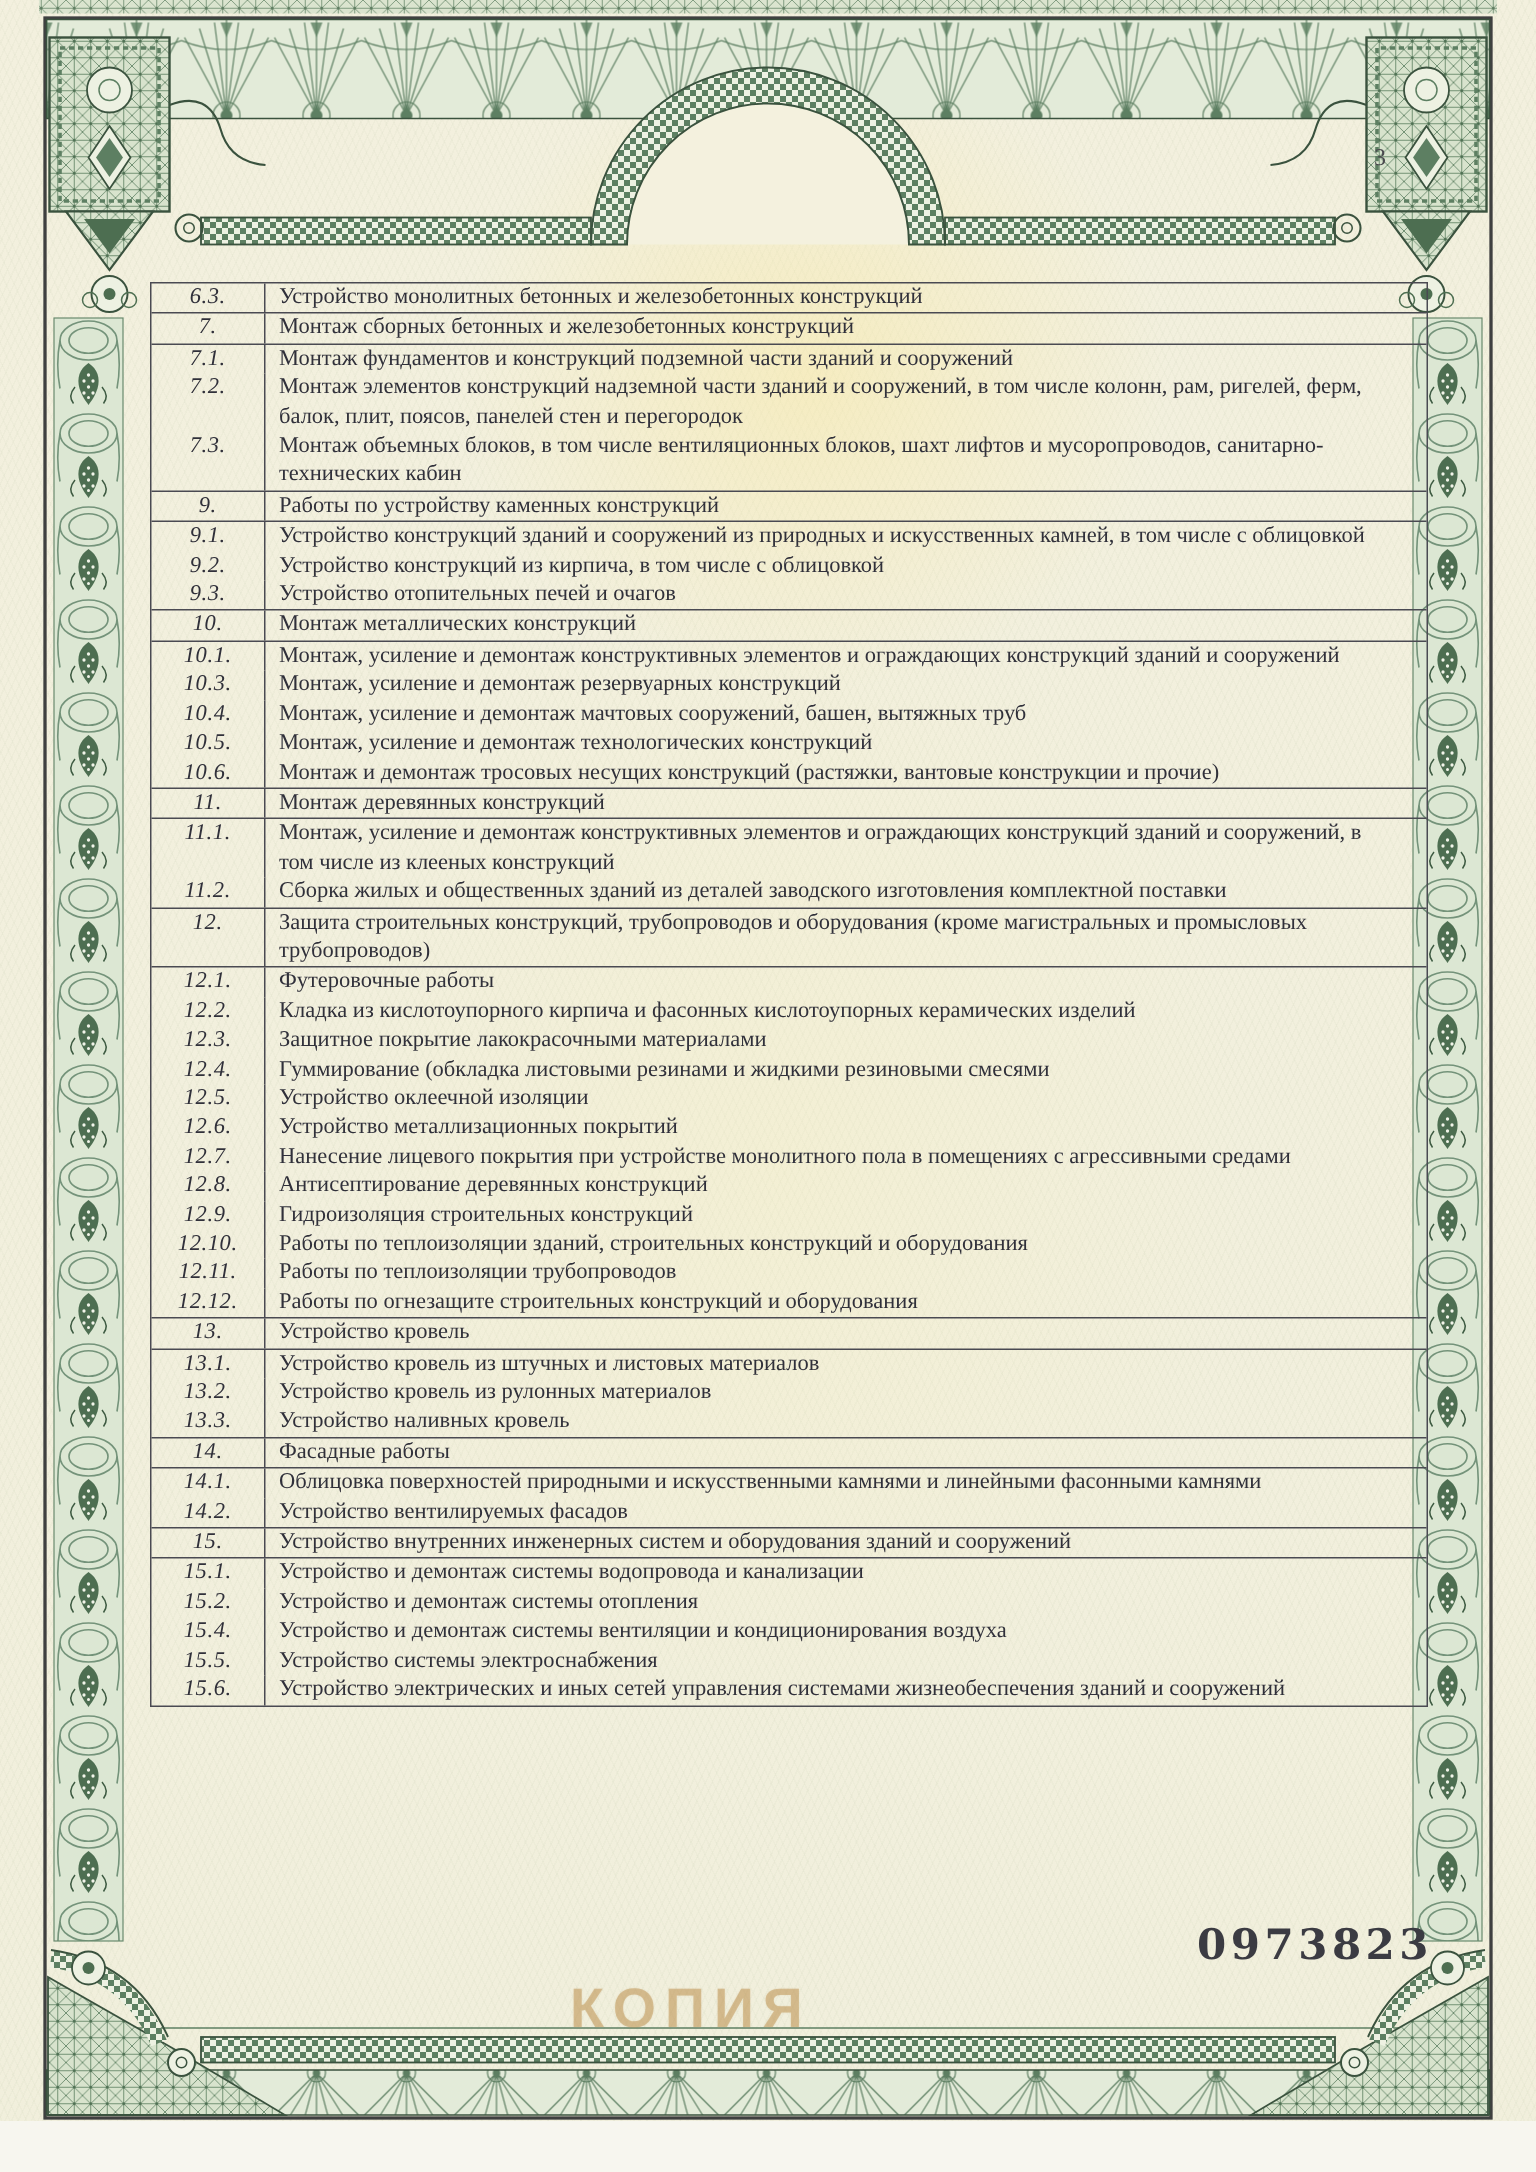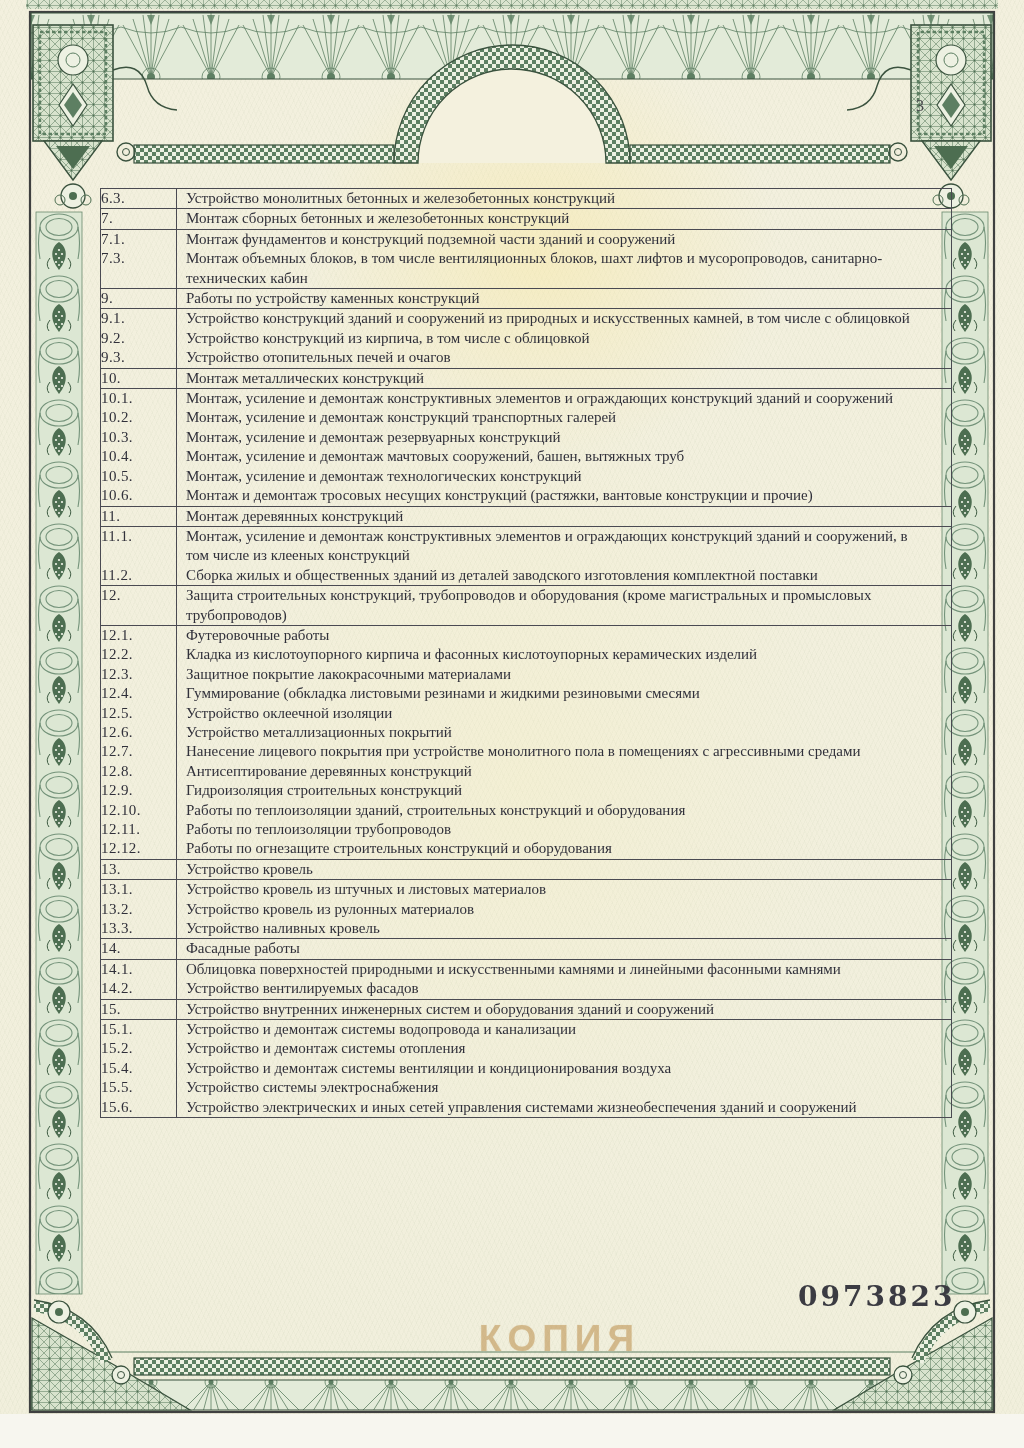--- a/index.html
+++ b/index.html
@@ -24,32 +24,33 @@
   }
   .worktable{
     position:absolute;left:100px;top:188px;width:850px;
     border:1.8px solid #4a4a52;
     font-size:15px;line-height:19.4px;color:#30303a;
   }
   .tgroup{border-bottom:1.5px solid #4a4a52;}
   .tgroup:last-child{border-bottom:none;}
   .trow{display:flex;align-items:flex-start;}
   .tnum{
-    flex:0 0 75px;width:75px;
+    flex:0 0 75px;width:75px;text-align:center;
     border-right:1.5px solid #4a4a52;align-self:stretch;
     letter-spacing:0.4px;
+    font-style:italic;
   }
   .ttext{flex:1;padding:0 30px 0 9px;}
   .serial{
     position:absolute;left:798px;top:1280px;
     font-family:"DejaVu Serif","Liberation Serif",serif;
     font-size:28px;font-weight:700;letter-spacing:3px;color:#3b3b42;
   }
   .copy-mark{
-    position:absolute;left:380px;top:1318px;width:260px;text-align:right;
+    position:absolute;left:380px;top:1318px;width:260px;text-align:left;
     font-family:"Liberation Sans","DejaVu Sans",sans-serif;
     font-size:37px;font-weight:700;letter-spacing:6px;
     color:rgba(189,143,76,0.42);
     text-shadow:0 0 1px rgba(189,143,76,0.25);
   }
   .imprint{
     position:absolute;top:1417px;left:0;width:100%;text-align:center;
     font-family:"Liberation Sans","DejaVu Sans",sans-serif;
     font-size:8px;letter-spacing:0.4px;color:#84847c;margin-top:45px;
   }
@@ -175,20 +176,24 @@
     <div class="tnum">7.</div>
     <div class="ttext">Монтаж сборных бетонных и железобетонных конструкций</div>
   </div>
 </div>
       <div class="tgroup">
   <div class="trow">
     <div class="tnum">7.1.</div>
     <div class="ttext">Монтаж фундаментов и конструкций подземной части зданий и сооружений</div>
   </div>
 
+  <div class="trow">
+    <div class="tnum">7.2.</div>
+    <div class="ttext">Монтаж элементов конструкций надземной части зданий и сооружений, в том числе колонн, рам, ригелей, ферм, балок, плит, поясов, панелей стен и перегородок</div>
+  </div>
 
   <div class="trow">
     <div class="tnum">7.3.</div>
     <div class="ttext">Монтаж объемных блоков, в том числе вентиляционных блоков, шахт лифтов и мусоропроводов, санитарно-технических кабин</div>
   </div>
 </div>
       <div class="tgroup">
   <div class="trow">
     <div class="tnum">9.</div>
     <div class="ttext">Работы по устройству каменных конструкций</div>
@@ -215,24 +220,20 @@
     <div class="tnum">10.</div>
     <div class="ttext">Монтаж металлических конструкций</div>
   </div>
 </div>
       <div class="tgroup">
   <div class="trow">
     <div class="tnum">10.1.</div>
     <div class="ttext">Монтаж, усиление и демонтаж конструктивных элементов и ограждающих конструкций зданий и сооружений</div>
   </div>
 
-  <div class="trow">
-    <div class="tnum">10.2.</div>
-    <div class="ttext">Монтаж, усиление и демонтаж конструкций транспортных галерей</div>
-  </div>
 
   <div class="trow">
     <div class="tnum">10.3.</div>
     <div class="ttext">Монтаж, усиление и демонтаж резервуарных конструкций</div>
   </div>
 
   <div class="trow">
     <div class="tnum">10.4.</div>
     <div class="ttext">Монтаж, усиление и демонтаж мачтовых сооружений, башен, вытяжных труб</div>
   </div>

